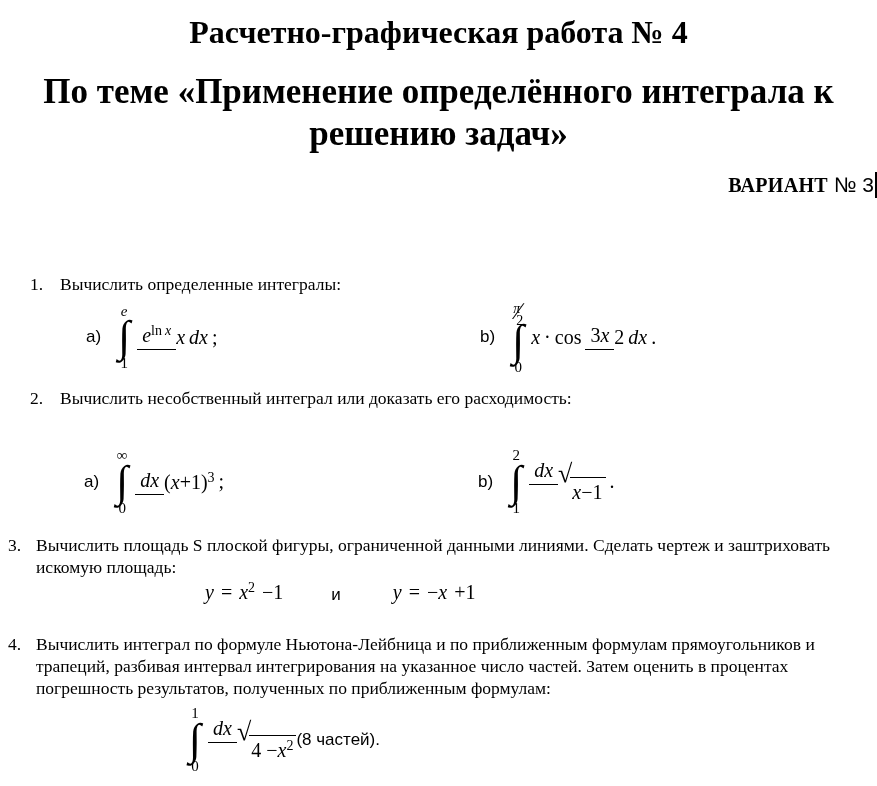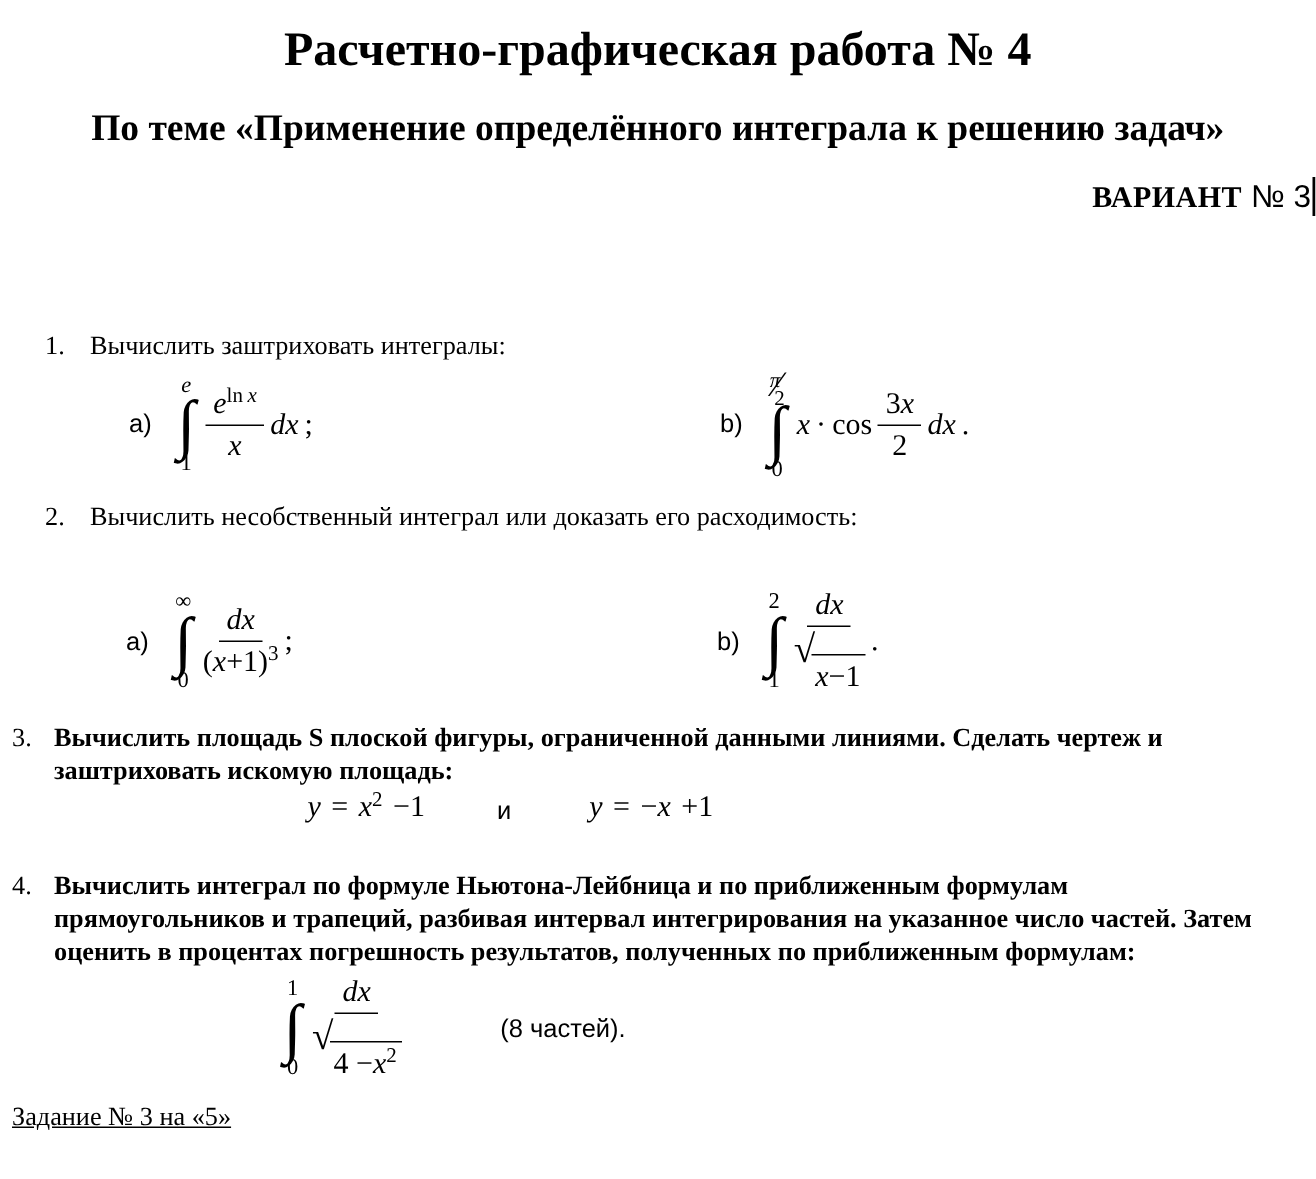--- a/index.html
+++ b/index.html
@@ -9,63 +9,63 @@
   }
   .doc { position:relative; width:877px; height:786px; background:#fff; }
 
   
   .title {
     margin:14px 6px 0; text-align:center;
     font-size:32px; font-weight:bold;
   }
   .subtitle {
     margin:20px auto 0; width:800px; text-align:center;
-    font-size:25px; font-weight:bold; line-height:1.2;
+    font-size:35px; font-weight:bold; line-height:1.2;
   }
   .variant-line { margin-top:17px; text-align:right; font-size:20px; }
   .variant-label { font-weight:bold; letter-spacing:0.3px; }
   .variant-number { font-family:"Liberation Sans", sans-serif; font-size:21px; margin-left:6px; }
   .cursor {
     display:inline-block; width:2px; height:26px; background:#000;
     vertical-align:-6px; margin-left:1px;
   }
 
   
   .problems { margin-top:75px; }
   .prob { display:flex; font-size:17.5px; line-height:1.28; }
   .prob.indent-big   { padding-left:30px; }
   .prob.indent-big   .prob-num { flex:0 0 30px; }
   .prob.indent-small { padding-left:8px; }
   .prob.indent-small .prob-num { flex:0 0 28px; }
   .prob-text { flex:1; }
-  .prob-text.narrow { padding-right:34px;font-weight:bold; }
+  .prob-text.narrow { padding-right:34px; }
 
   .sub-label { font-family:"Liberation Sans", sans-serif; font-size:17px; }
   .note, .conj { font-family:"Liberation Sans", sans-serif; font-size:17px; }
 
   
   .frow { display:flex; align-items:center; }
   .frow1 { padding-left:86px; min-height:84px; }
   .frow2 { padding-left:84px; min-height:88px; margin-top:28px; }
   .frow4 { padding-left:188px; min-height:76px; margin-top:2px; align-items:center; }
   .fcol-a { width:394px; display:flex; align-items:center; gap:16px; }
   .fcol-b { display:flex; align-items:center; gap:16px; }
-  .frow4 .note { margin-left:66px; }
+  .frow4 .note { }
 
   
   .math { display:inline-flex; align-items:center; gap:4px; font-size:20px; }
   .mi { font-style:italic; }
   .mr { font-style:normal; }
   .tok { white-space:nowrap; }
 
   .igrp { display:inline-flex; flex-direction:column; align-items:center; line-height:1; margin-right:2px; }
   .ilim { font-size:15px; line-height:1.1; }
   .isign { font-size:44px; line-height:0.82; padding:0 1px; }
 
-  .frac { display:inline-flex; flex-direction:column; align-items:center; vertical-align:middle; }
+  .frac { display:inline-flex; flex-direction:row; align-items:flex-start; vertical-align:middle; }
   .frac .num { border-bottom:1px solid #000; padding:0 5px 2px; text-align:center; }
   .frac .den { padding-top:2px; text-align:center; }
 
   .sup { font-size:14px; position:relative; top:-7px; line-height:0; }
   .fn-sp { margin-right:3px; }
 
   .sqrt { display:inline-flex; align-items:flex-start; }
   .rad { font-size:26px; line-height:1; margin-right:-2px; transform:translateY(0px); }
   .radicand { border-top:1px solid #000; padding:3px 3px 0 2px;margin-top:16px; }
 
@@ -100,21 +100,21 @@
   <div class="subtitle">По теме «Применение определённого интеграла к решению задач»</div>
 
   <div class="variant-line">
     <span class="variant-label">ВАРИАНТ</span><span class="variant-number">№ 3</span><span class="cursor"></span>
   </div>
 
   <div class="problems">
 
     <div class="prob indent-big">
       <span class="prob-num">1.</span>
-      <span class="prob-text">Вычислить заштриховать интегралы:</span>
+      <span class="prob-text">Вычислить определенные интегралы:</span>
     </div>
 
     <div class="frow frow1">
       <div class="fcol-a">
         <span class="sub-label">a)</span>
         <span class="math">
           <span class="igrp">
             <span class="ilim mi">e</span>
             <span class="isign">∫</span>
             <span class="ilim">1</span>

